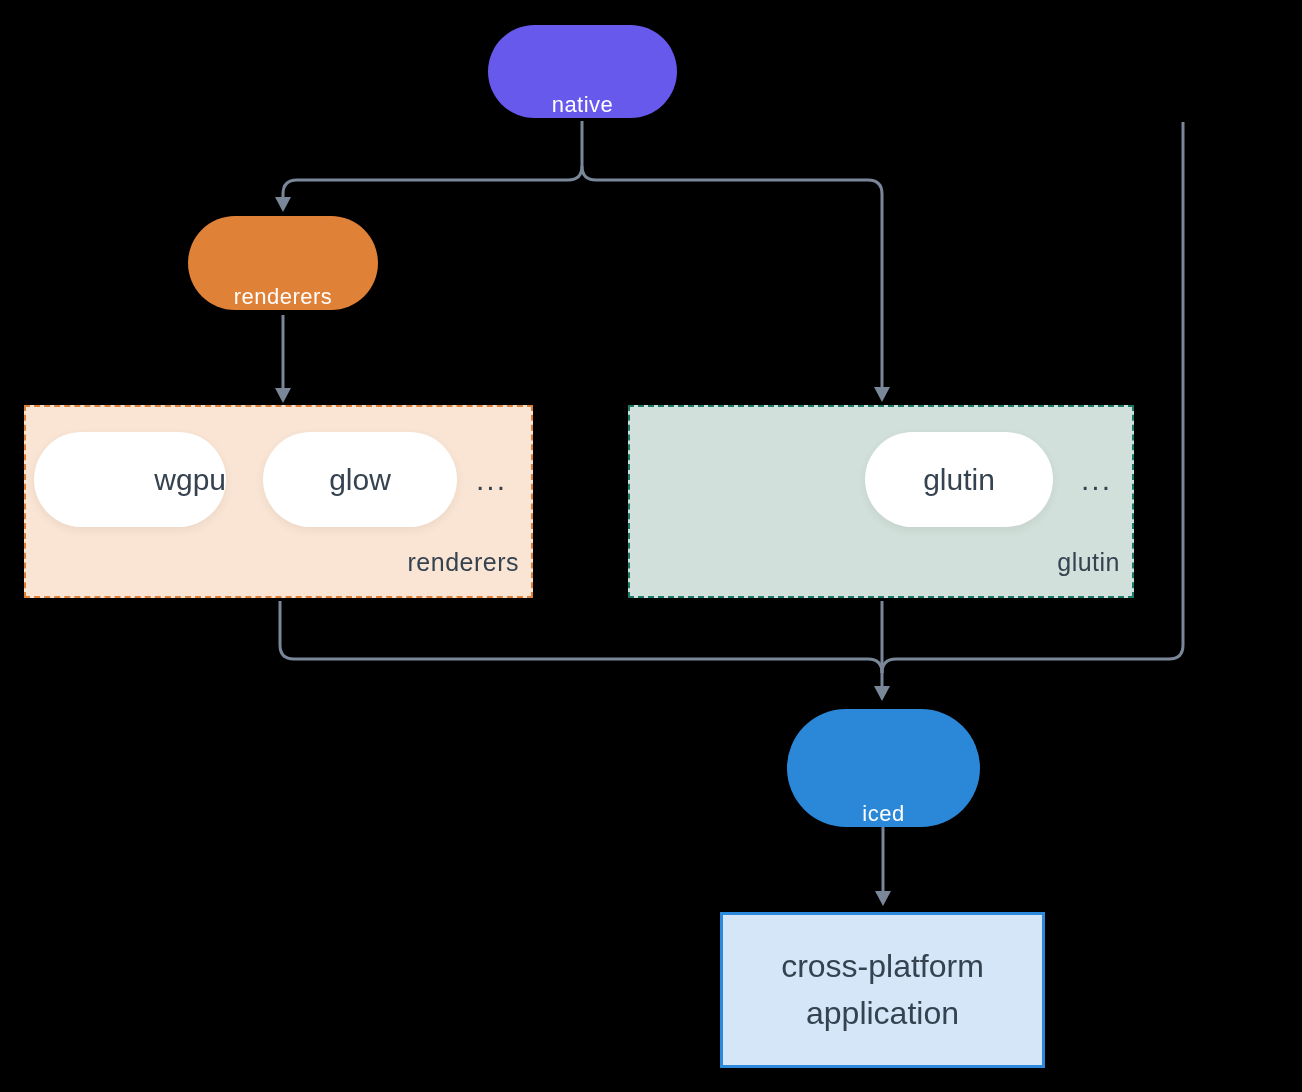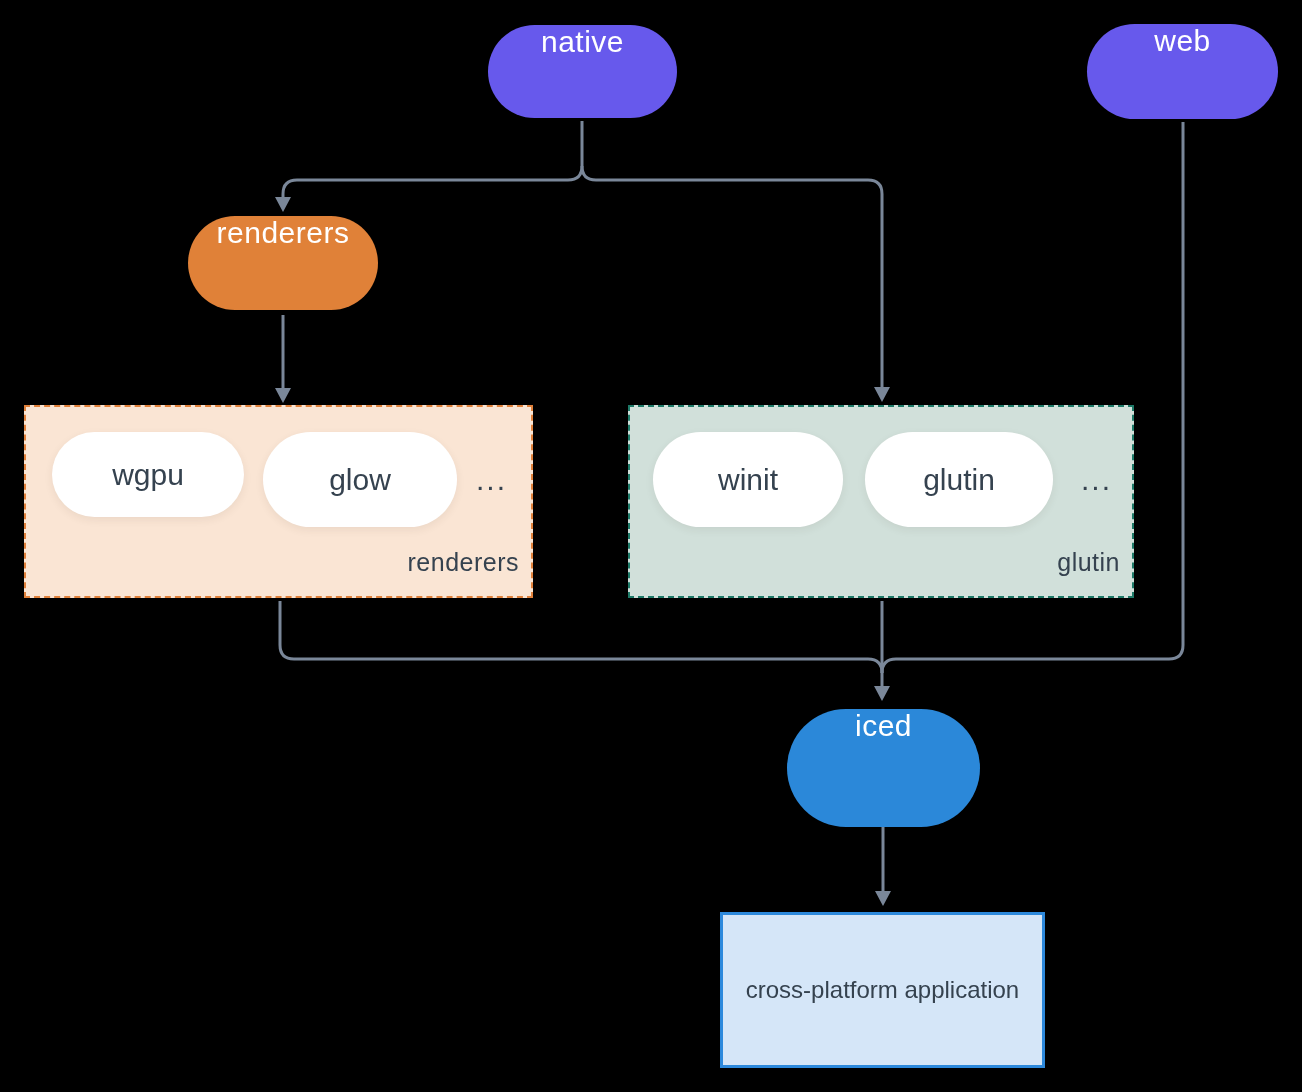--- a/index.html
+++ b/index.html
@@ -18,25 +18,25 @@
   .edges-svg {
     position: absolute;
     left: 0; top: 0;
     width: 1302px;
     height: 1092px;
     pointer-events: none;
   }
   .node {
     position: absolute;
     display: flex;
-    align-items: flex-start;
+    align-items: flex-end;
     justify-content: center;
     border-radius: 60px;
     color: #ffffff;
-    font-size: 30px;
+    font-size: 22px;
     letter-spacing: 0.5px;
   }
   .node-native   { left: 488px;  top: 25px;  width: 189px; height: 93px; background: #6759EC; }
   .node-web      { left: 1087px; top: 24px;  width: 191px; height: 95px; background: #6759EC; }
   .node-graphics { left: 188px;  top: 216px; width: 190px; height: 94px; background: #E08138; }
   .node-iced     { left: 787px;  top: 709px; width: 193px; height: 118px; background: #2B88D9; }
 
   .group {
     position: absolute;
     box-sizing: border-box;
@@ -55,21 +55,21 @@
     position: absolute;
     display: flex;
     align-items: center;
     justify-content: center;
     background: #ffffff;
     border-radius: 60px;
     color: #35424F;
     font-size: 30px;
     box-shadow: 0 3px 8px rgba(60, 50, 40, 0.08);
   }
-  .pill-wgpu   { left: 26px;  top: 25px; width: 192px; height: 85px; }
+  .pill-wgpu   { left: 8px;  top: 25px; width: 192px; height: 95px; justify-content: flex-end; }
   .pill-glow   { left: 237px; top: 25px; width: 194px; height: 95px; }
   .pill-winit  { left: 23px;  top: 25px; width: 190px; height: 95px; }
   .pill-glutin { left: 235px; top: 25px; width: 188px; height: 95px; }
 
   .ellipsis {
     position: absolute;
     top: 25px;
     height: 95px;
     display: flex;
     align-items: center;
@@ -93,21 +93,21 @@
     position: absolute;
     left: 720px; top: 912px; width: 325px; height: 156px;
     box-sizing: border-box;
     background: #D5E6F8;
     border: 3px solid #2D89DC;
     display: flex;
     align-items: center;
     justify-content: center;
     text-align: center;
     color: #35424F;
-    font-size: 24px;
+    font-size: 32px;
     line-height: 1.48;
     padding: 0 18px;
   }
 </style>
 </head>
 <body>
 
 <div class="canvas">
 
   <svg class="edges-svg" viewBox="0 0 1302 1092" xmlns="http://www.w3.org/2000/svg">
@@ -126,43 +126,37 @@
       <polygon points="275,388 291,388 283,403"></polygon>
       <polygon points="874,686 890,686 882,701"></polygon>
       <polygon points="875,891 891,891 883,906"></polygon>
     </g>
   </svg>
 
   <div class="node node-native">
     <span>native</span>
   </div>
 
-  <div class="node node-web">
-    <span>web</span>
-  </div>
 
   <div class="node node-graphics">
     <span>renderers</span>
   </div>
 
   <div class="group group-renderers">
     <div class="white-pill pill-wgpu">
       <span>wgpu</span>
     </div>
     <div class="white-pill pill-glow">
       <span>glow</span>
     </div>
     <div class="ellipsis">...</div>
     <div class="group-label">renderers</div>
   </div>
 
   <div class="group group-shells">
-    <div class="white-pill pill-winit">
-      <span>winit</span>
-    </div>
     <div class="white-pill pill-glutin">
       <span>glutin</span>
     </div>
     <div class="ellipsis">...</div>
     <div class="group-label">glutin</div>
   </div>
 
   <div class="node node-iced">
     <span>iced</span>
   </div>

